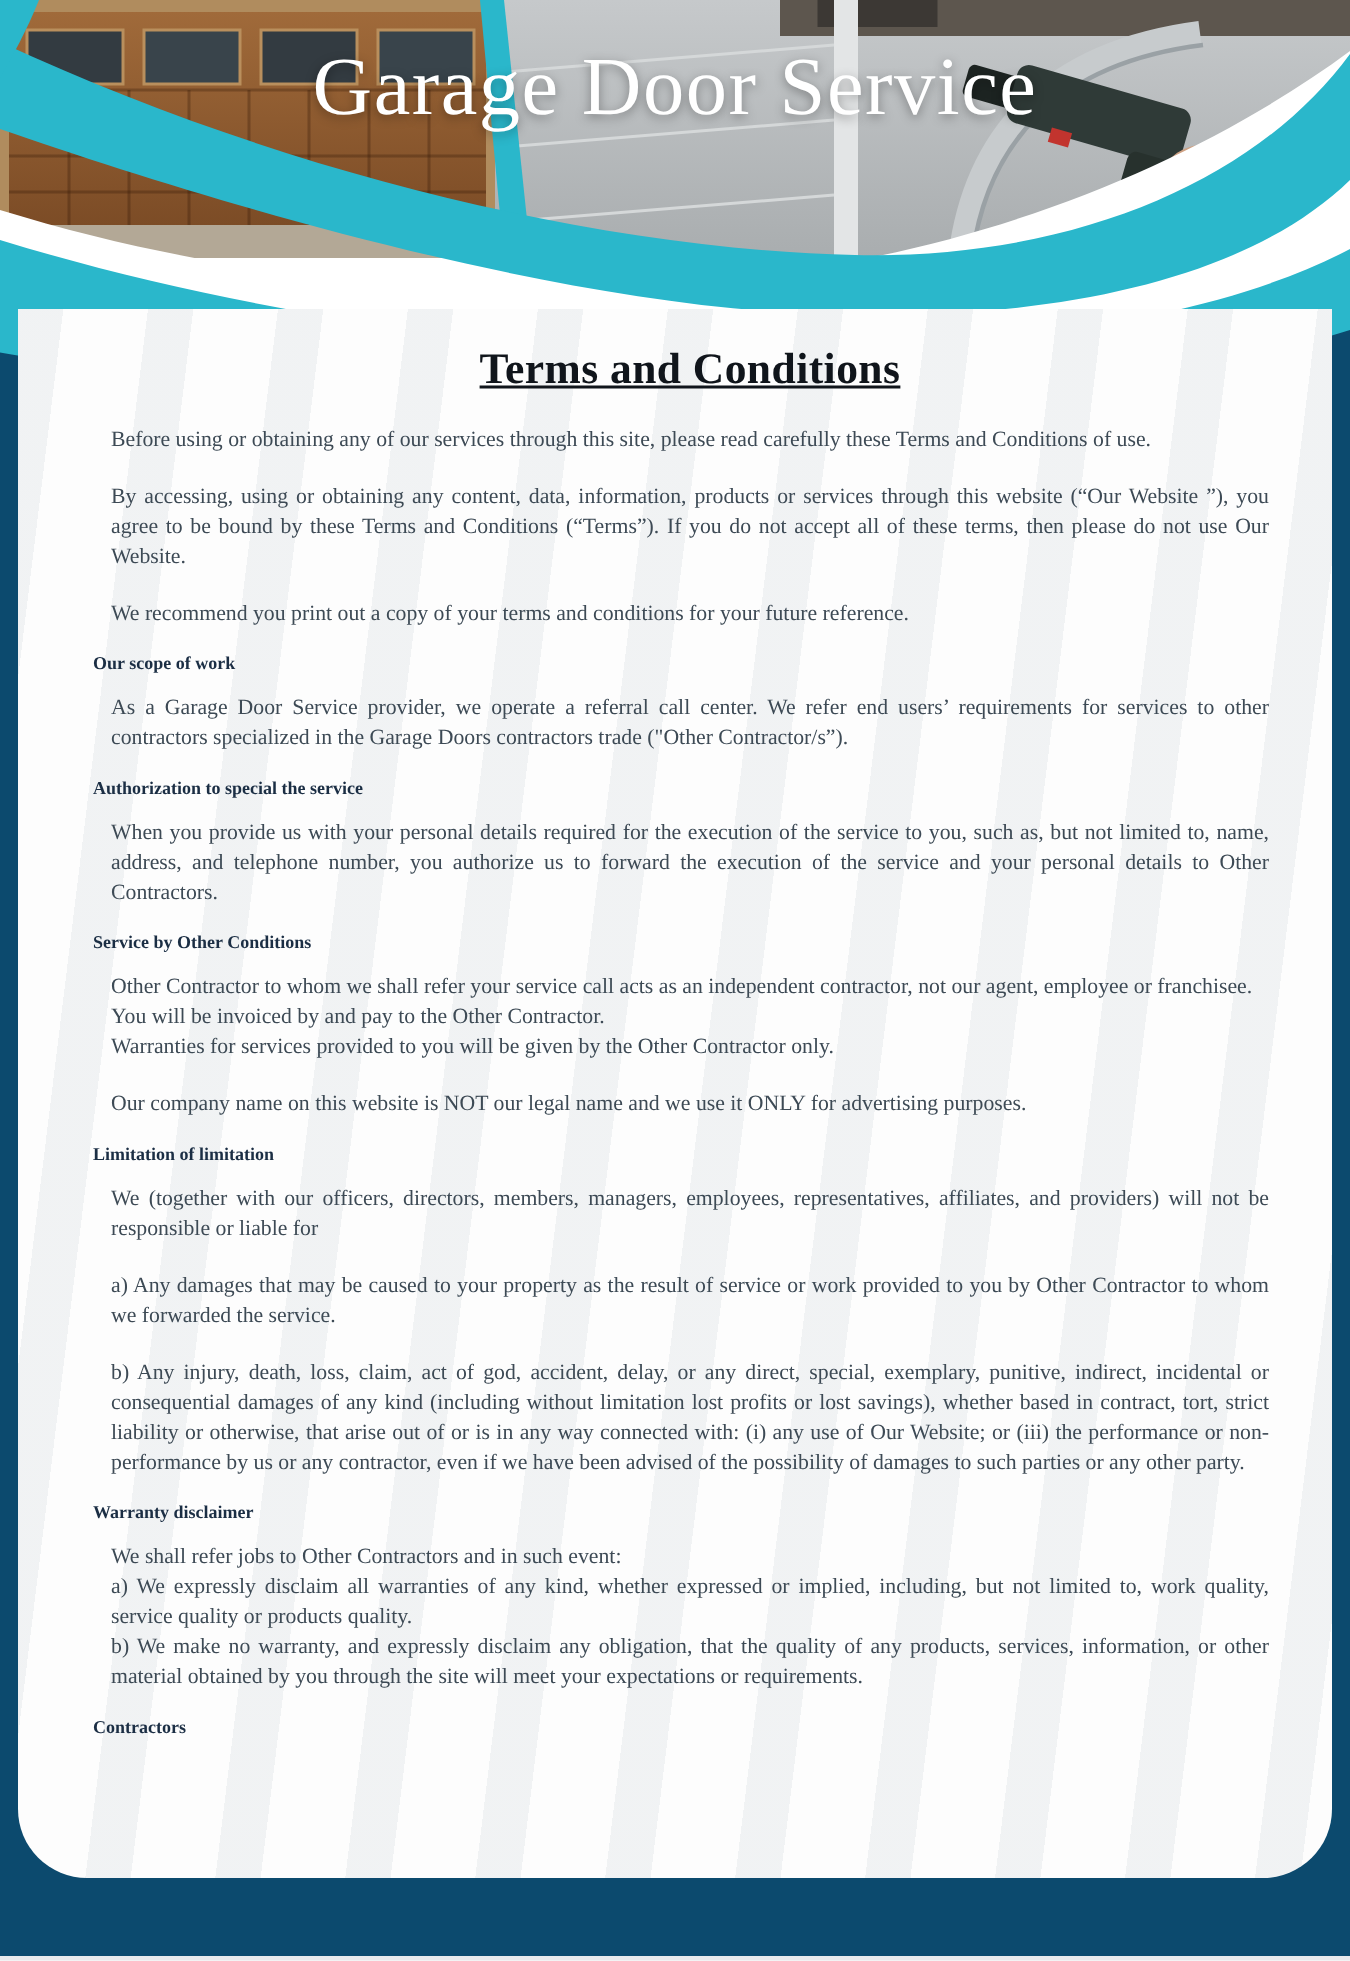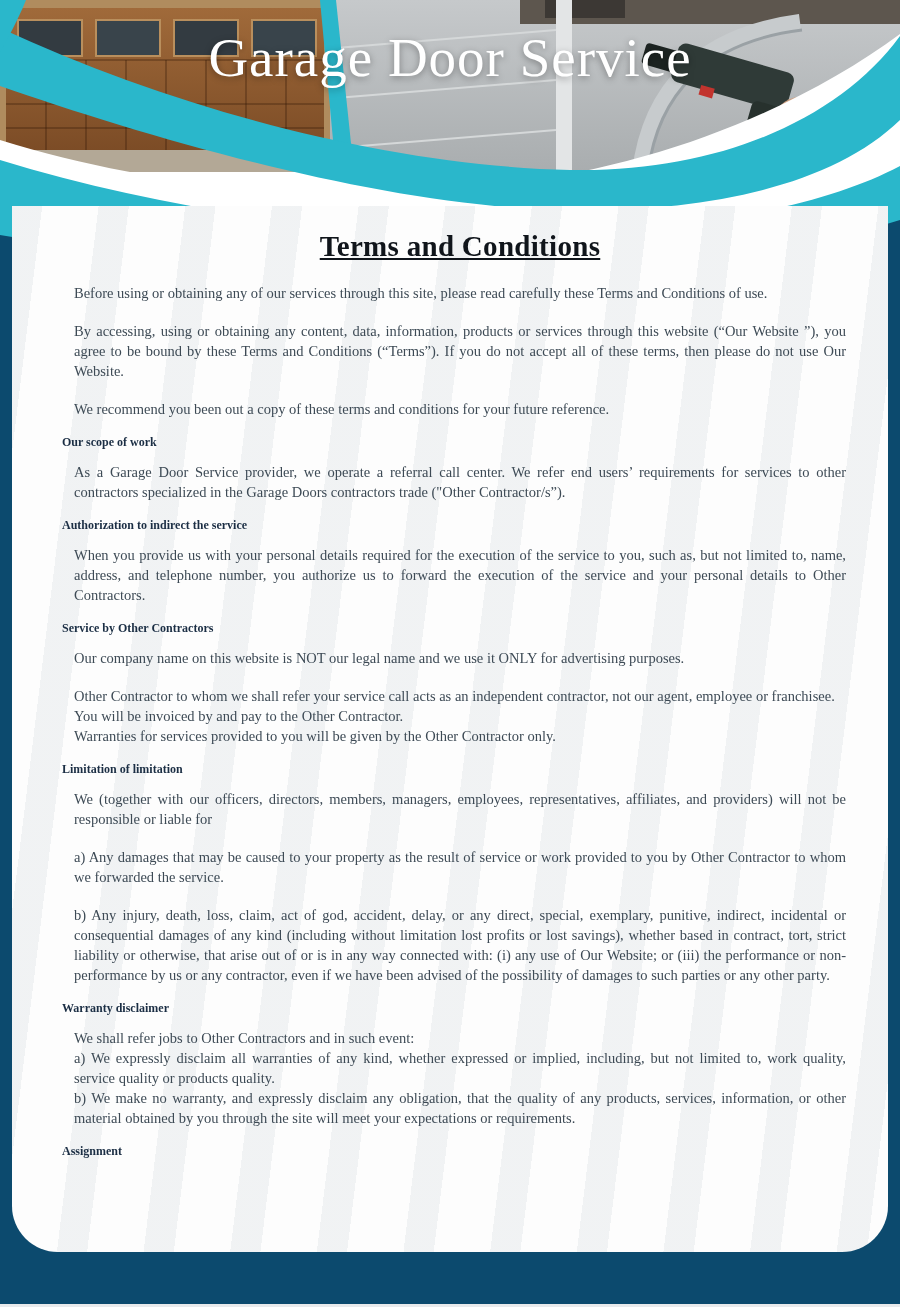--- a/index.html
+++ b/index.html
@@ -109,54 +109,54 @@
     <h1 class="brand">Garage Door Service</h1>
   </div>
 
   <div class="card">
     <h2 class="doc-title">Terms and Conditions</h2>
     <div id="sections">
   <section class="tc-section">
 
   <p class="tc-p">Before using or obtaining any of our services through this site, please read carefully these Terms and Conditions of use.</p>
           <p class="tc-p">By accessing, using or obtaining any content, data, information, products or services through this website (“Our Website ”), you agree to be bound by these Terms and Conditions (“Terms”). If you do not accept all of these terms, then please do not use Our Website.</p>
-          <p class="tc-p">We recommend you been out a copy of these terms and conditions for your future reference.</p>
+          <p class="tc-p">We recommend you print out a copy of your terms and conditions for your future reference.</p>
         </section>
 
   <section class="tc-section">
     <h3 class="sec-heading">Our scope of work</h3>
   <p class="tc-p">As a Garage Door Service provider, we operate a referral call center. We refer end users’ requirements for services to other contractors specialized in the Garage Doors contractors trade ("Other Contractor/s”).</p>
         </section>
 
   <section class="tc-section">
-    <h3 class="sec-heading">Authorization to indirect the service</h3>
+    <h3 class="sec-heading">Authorization to special the service</h3>
   <p class="tc-p">When you provide us with your personal details required for the execution of the service to you, such as, but not limited to, name, address, and telephone number, you authorize us to forward the execution of the service and your personal details to Other Contractors.</p>
         </section>
 
   <section class="tc-section">
-    <h3 class="sec-heading">Service by Other Contractors</h3>
-  <p class="tc-p">Our company name on this website is NOT our legal name and we use it ONLY for advertising purposes.</p>
-          <p class="tc-p">Other Contractor to whom we shall refer your service call acts as an independent contractor, not our agent, employee or franchisee.
+    <h3 class="sec-heading">Service by Other Conditions</h3>
+  <p class="tc-p">Other Contractor to whom we shall refer your service call acts as an independent contractor, not our agent, employee or franchisee.
 You will be invoiced by and pay to the Other Contractor.
 Warranties for services provided to you will be given by the Other Contractor only.</p>
+          <p class="tc-p">Our company name on this website is NOT our legal name and we use it ONLY for advertising purposes.</p>
         </section>
 
   <section class="tc-section">
     <h3 class="sec-heading">Limitation of limitation</h3>
   <p class="tc-p">We (together with our officers, directors, members, managers, employees, representatives, affiliates, and providers) will not be responsible or liable for</p>
           <p class="tc-p">a) Any damages that may be caused to your property as the result of service or work provided to you by Other Contractor to whom we forwarded the service.</p>
           <p class="tc-p">b) Any injury, death, loss, claim, act of god, accident, delay, or any direct, special, exemplary, punitive, indirect, incidental or consequential damages of any kind (including without limitation lost profits or lost savings), whether based in contract, tort, strict liability or otherwise, that arise out of or is in any way connected with: (i) any use of Our Website; or (iii) the performance or non-performance by us or any contractor, even if we have been advised of the possibility of damages to such parties or any other party.</p>
         </section>
 
   <section class="tc-section">
     <h3 class="sec-heading">Warranty disclaimer</h3>
   <p class="tc-p">We shall refer jobs to Other Contractors and in such event:
 a) We expressly disclaim all warranties of any kind, whether expressed or implied, including, but not limited to, work quality, service quality or products quality.
 b) We make no warranty, and expressly disclaim any obligation, that the quality of any products, services, information, or other material obtained by you through the site will meet your expectations or requirements.</p>
         </section>
 
   <section class="tc-section">
-    <h3 class="sec-heading">Assignment</h3>
+    <h3 class="sec-heading">Contractors</h3>
         </section>
 </div>
   </div>
 
 </div>
 
 </body></html>

